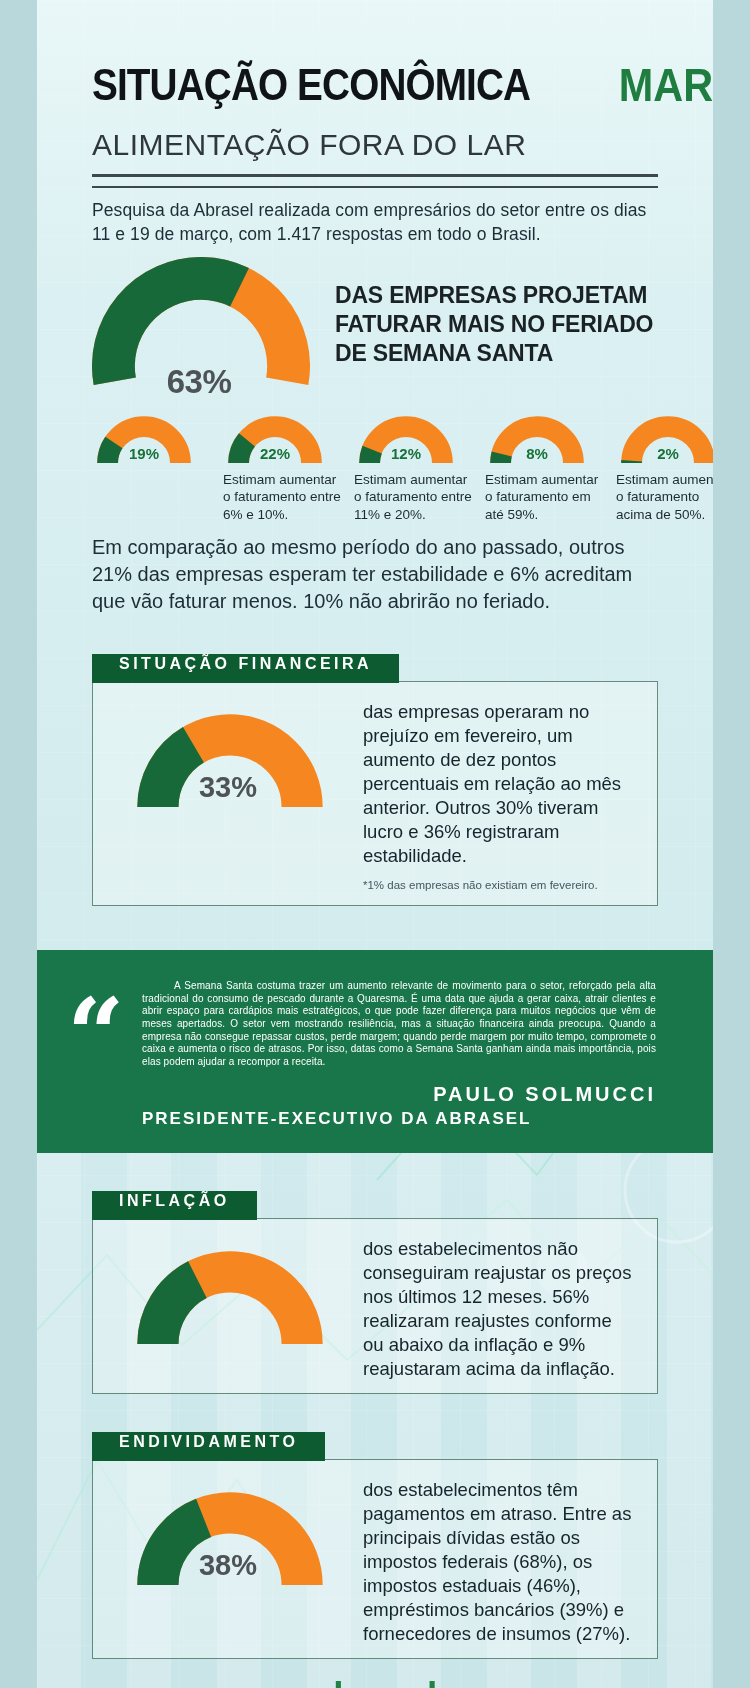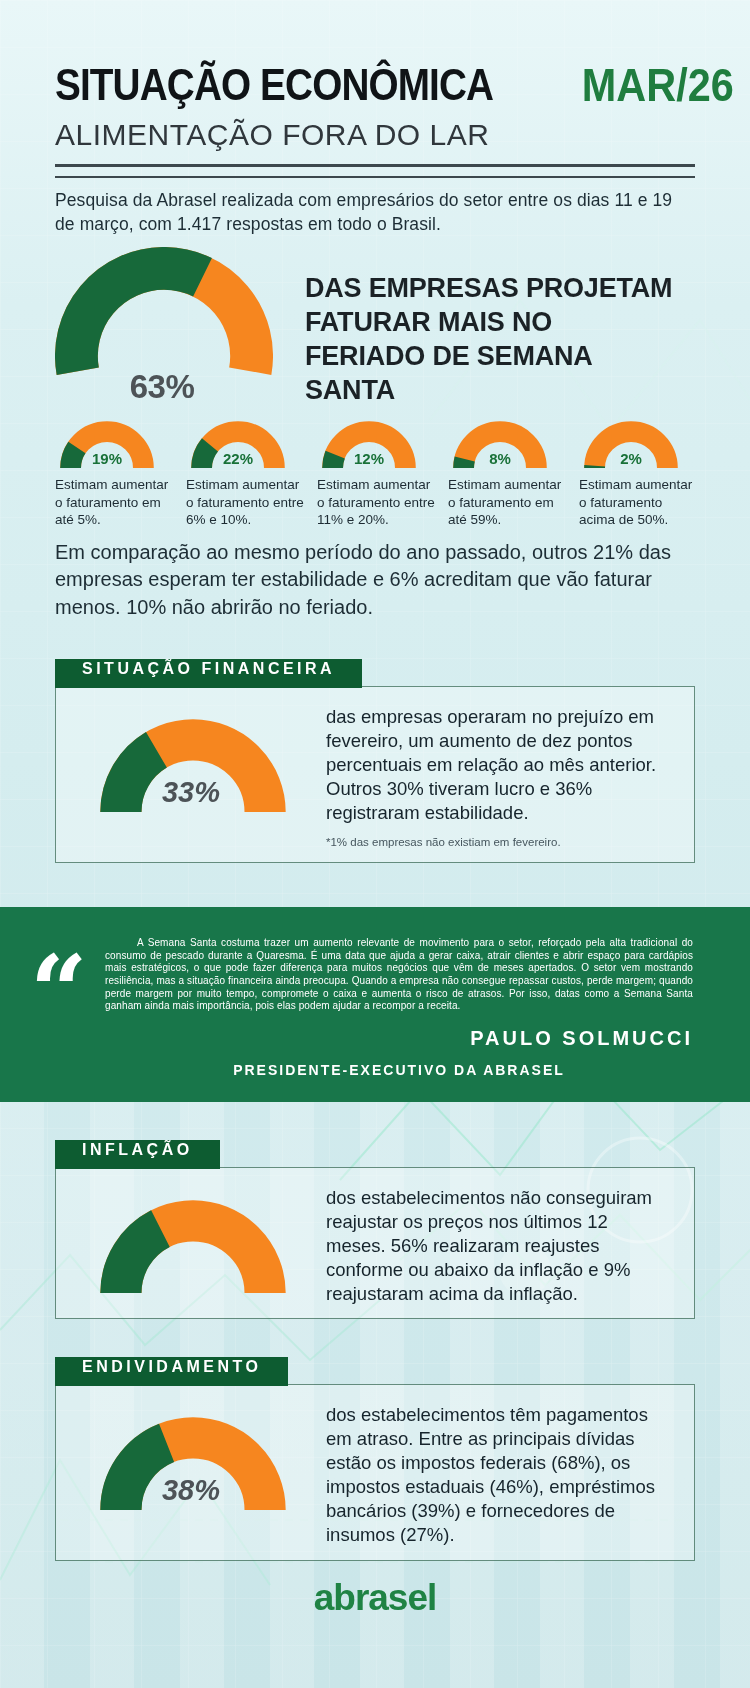--- a/index.html
+++ b/index.html
@@ -1,83 +1,83 @@
 <!DOCTYPE html>
 <html lang="pt"><head>
 <meta charset="utf-8">
 <style>
   html,body{margin:0;padding:0;background:#b9d8dc;}
   .page{
-    position:relative;width:750px;height:1688px;margin:0 auto;overflow:hidden;
+    position:relative;width:676px;height:1688px;margin:0 auto;overflow:hidden;
     font-family:"Liberation Sans",sans-serif;
     background:linear-gradient(180deg,#e9f7f8 0%,#dbf0f2 18%,#d5edef 45%,#cfe9ec 75%,#c9e5e8 100%);
   }
   .grid-tex{position:absolute;inset:0;z-index:0;opacity:.28;
     background-image:linear-gradient(rgba(255,255,255,.5) 1px,transparent 1px),
                      linear-gradient(90deg,rgba(255,255,255,.5) 1px,transparent 1px);
     background-size:47px 47px;}
   .stripes{position:absolute;left:0;right:0;top:1040px;bottom:0;z-index:0;
     background:repeating-linear-gradient(90deg,rgba(255,255,255,.20) 0 44px,rgba(255,255,255,0) 44px 90px);}
   .decor{position:absolute;inset:0;z-index:0;}
   .content{position:relative;z-index:1;padding:62px 55px 0 55px;}
 
   
   .h-row1{display:flex;justify-content:space-between;align-items:flex-start;}
   .title{font-size:45px;font-weight:900;letter-spacing:-1px;color:#101417;line-height:1.0;
          transform:scaleX(.86);transform-origin:left center;white-space:nowrap;}
   .edition{font-size:46px;font-weight:900;color:#1f7d3f;line-height:1.0;
          transform:scaleX(.9);transform-origin:right center;white-space:nowrap;}
-  .h-row2{display:flex;justify-content:space-between;align-items:baseline;margin-top:10px;}
+  .h-row2{display:flex;justify-content:space-between;align-items:baseline;margin-top:20px;}
   .subtitle{font-size:30px;color:#30373c;letter-spacing:.5px;}
   .scope{font-size:29px;font-weight:800;color:#1f7d3f;letter-spacing:1px;}
   .rule{height:2.5px;background:#3c484d;margin-top:12px;}
   .rule + .rule{margin-top:9px;}
   .intro{margin-top:11px;font-size:17.5px;line-height:1.36;color:#1d2d35;letter-spacing:.1px;}
 
   
   .gauge{position:relative;}
   .gauge svg{display:block;width:100%;height:auto;}
   .gauge .track{fill:none;stroke:#f6861f;}
   .gauge .fillarc{fill:none;stroke:#17693a;}
   .pct-dark{position:absolute;left:0;right:4px;text-align:center;font-weight:800;color:#4d5357;margin-top:11px;}
   .pct-green{position:absolute;left:0;right:0;text-align:center;font-weight:800;color:#187138;}
 
   .main-stat{display:flex;margin-top:10px;}
   .main-gauge{width:218px;flex:none;}
   .main-gauge .pct-dark{bottom:2px;font-size:33px;letter-spacing:-.5px;}
-  .headline{margin-left:32px;margin-top:24px;width:372px;font-size:27px;font-weight:800;
+  .headline{margin-left:25px;margin-top:24px;width:372px;font-size:23px;font-weight:800;
             color:#1b2226;line-height:1.27;letter-spacing:-.2px;}
 
   .mini-row{display:flex;margin-top:8px;gap:13px;}
   .mini{width:118px;flex:none;}
   .mini .gauge{width:104px;}
   .mini .pct-green{bottom:1px;font-size:15px;}
   .mini .cap{margin-top:8px;font-size:13.5px;line-height:1.32;color:#1d2b33;}
 
   .note{margin-top:10px;font-size:20px;line-height:1.36;color:#1d2d35;}
 
   
   .section{margin-top:38px;}
   .badge{position:relative;z-index:2;display:inline-block;background:#0d5c31;color:#fff;
          font-weight:800;font-size:16px;letter-spacing:3.5px;padding:1px 27px 10px;margin-bottom:-2px;}
   .sbox{border:1.6px solid rgba(23,77,53,.62);background:rgba(255,255,255,.32);
         padding:18px 22px 12px;display:flex;align-items:flex-start;}
   .sbox .gauge{width:206px;flex:none;margin-left:12px;margin-top:4px;}
-  .sbox .pct-dark{bottom:3px;font-size:29px;font-style:italic;}
+  .sbox .pct-dark{bottom:3px;font-size:29px;}
   .sbox .txt{margin-left:30px;font-size:18.5px;line-height:1.3;color:#16242c;}
   .footnote{margin-top:10px;font-size:11.5px;color:#46565e;}
 
   
   .quote{margin:44px -55px 0 -55px;background:#18764a;color:#fff;position:relative;
          padding:30px 57px 24px 105px;}
   .qmark{position:absolute;left:30px;top:84px;font-family:"DejaVu Serif",serif;font-weight:700;
          font-size:100px;line-height:0;color:#ffffff;}
   .qtext{font-size:10px;line-height:1.27;text-align:justify;text-indent:32px;letter-spacing:.1px;}
   .qauthor{text-align:right;margin-top:14px;font-weight:800;font-size:20px;letter-spacing:3px;}
-  .qrole{text-align:center;margin-top:12px;font-weight:700;font-size:14px;letter-spacing:2px;}
+  .qrole{text-align:left;margin-top:3px;font-weight:700;font-size:17px;letter-spacing:2px;}
 
   .footer{margin-top:16px;text-align:center;}
   .logo{font-size:37px;font-weight:800;color:#1f8344;letter-spacing:-1px;}
 </style>
 </head>
 <body>
 
 <div class="page">
   <div class="grid-tex"></div>
   <div class="stripes"></div>
@@ -119,21 +119,20 @@
 
     <div class="mini-row">
       <div class="mini">
         <div class="gauge">
           <svg viewBox="0 0 200 100">
               <path class="track" d="M30,100 A70,70 0 0 1 170,100" stroke-width="40"></path>
               <path class="fillarc" d="M30,100 A70,70 0 0 1 170,100" stroke-width="40" stroke-dasharray="41.7829 9999"></path>
             </svg>
           <span class="pct-green">19%</span>
         </div>
-        <div class="cap">Estimam aumentar o faturamento em até 5%.</div>
       </div>
       <div class="mini">
         <div class="gauge">
           <svg viewBox="0 0 200 100">
               <path class="track" d="M30,100 A70,70 0 0 1 170,100" stroke-width="40"></path>
               <path class="fillarc" d="M30,100 A70,70 0 0 1 170,100" stroke-width="40" stroke-dasharray="48.380199999999995 9999"></path>
             </svg>
           <span class="pct-green">22%</span>
         </div>
         <div class="cap">Estimam aumentar o faturamento entre 6% e 10%.</div>

